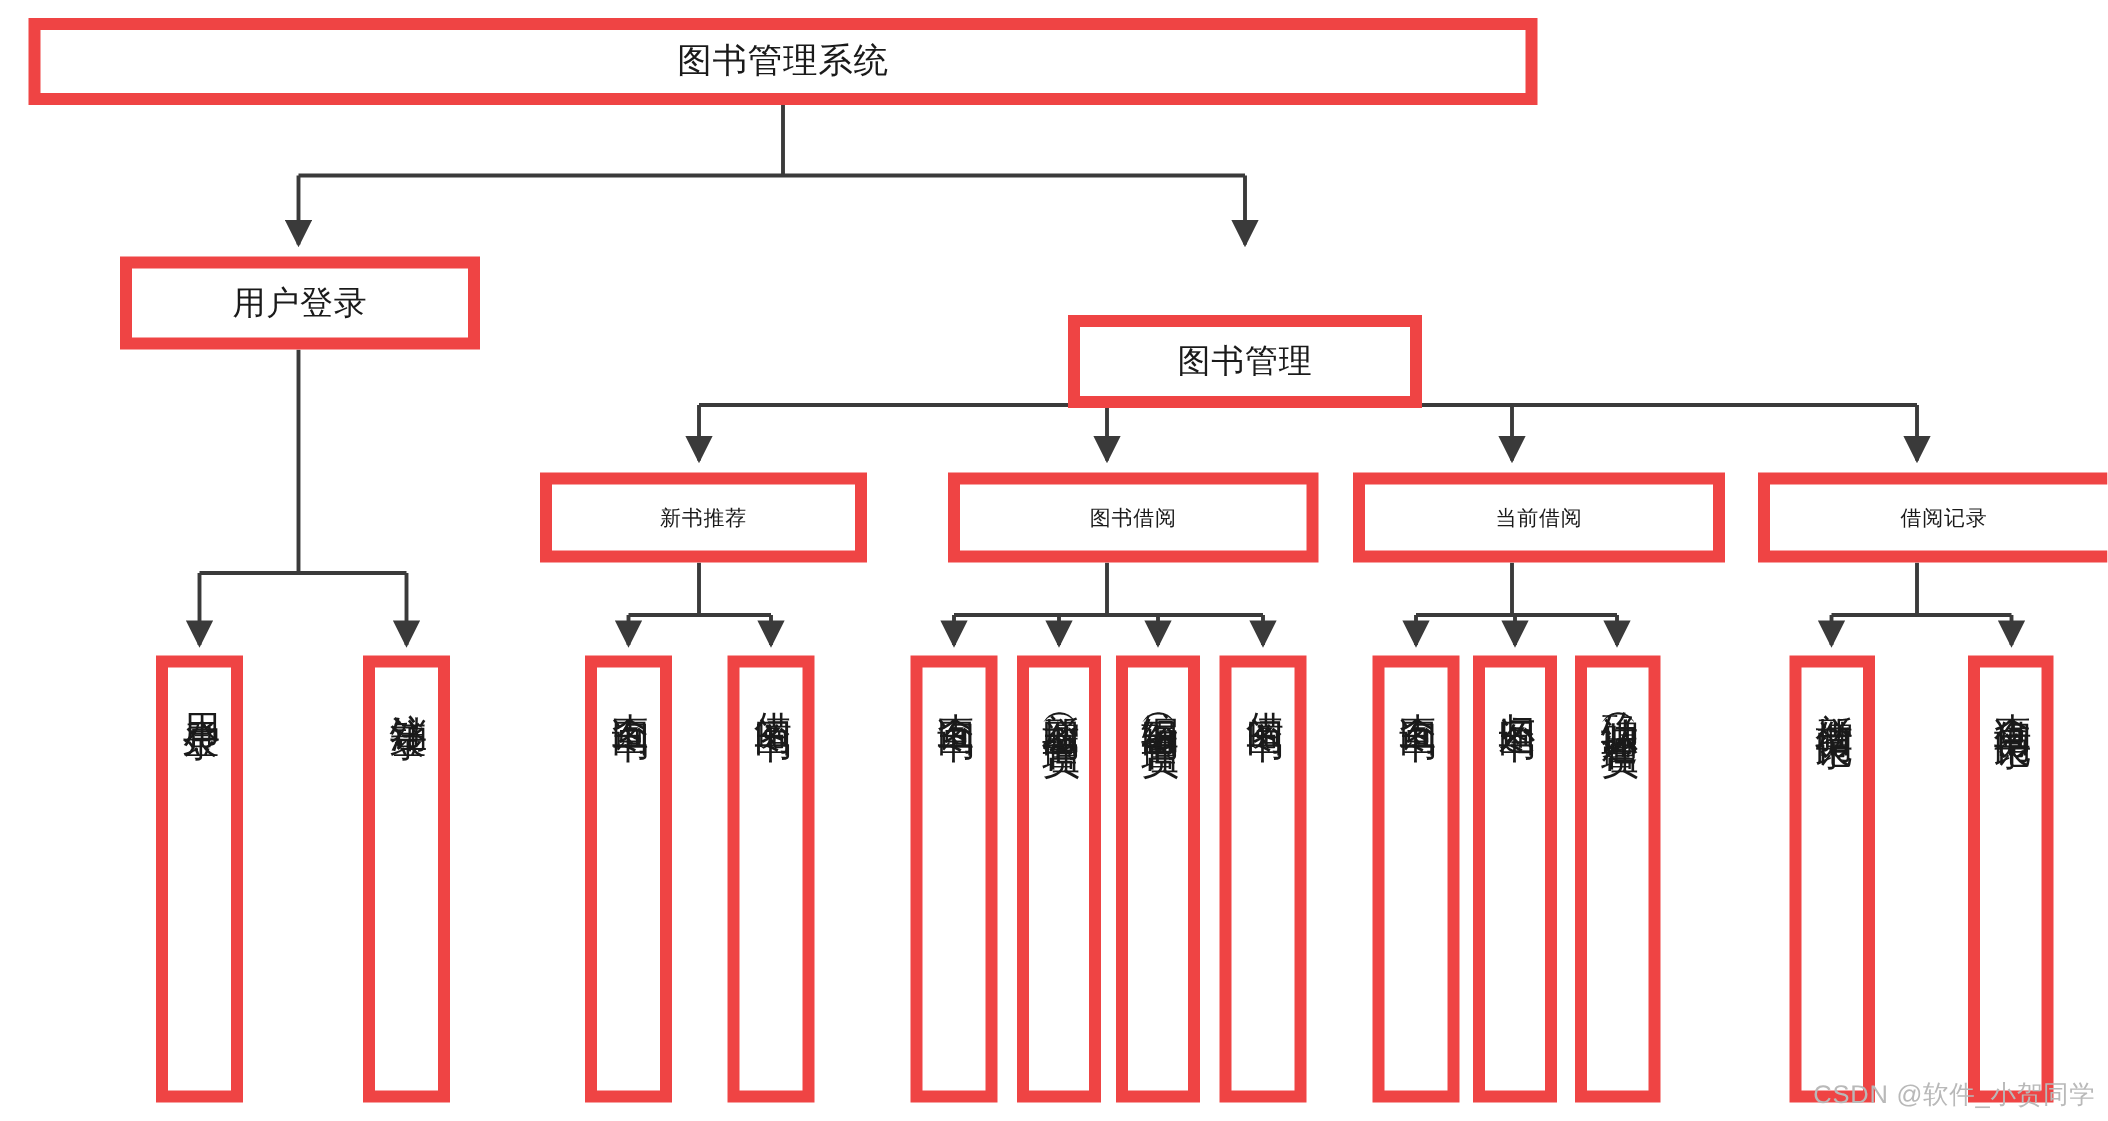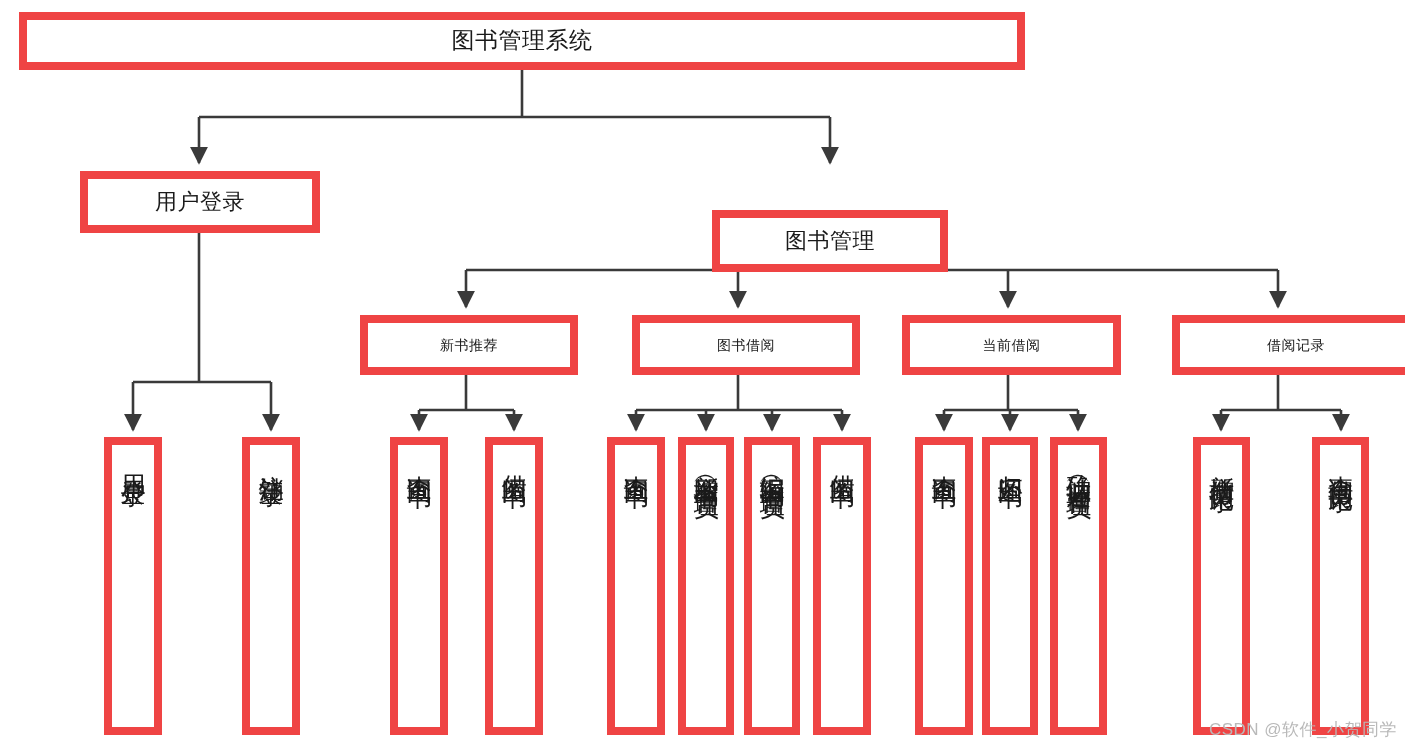--- a/index.html
+++ b/index.html
@@ -133,25 +133,25 @@
   </div>
 
   <div class="node tier-2" style="left:712px;top:171px;width:236px;height:62px;margin-top:39px;">
     <span class="node-label">图书管理</span>
   </div>
 
   <div class="node tier-3" style="left:360px;top:315px;width:218px;height:60px;">
     <span class="node-label">新书推荐</span>
   </div>
 
-  <div class="node tier-3" style="left:632px;top:315px;width:228px;height:60px;">
+  <div class="node tier-3" style="left:632px;top:315px;width:247px;height:60px;">
     <span class="node-label">图书借阅</span>
   </div>
 
-  <div class="node tier-3" style="left:902px;top:315px;width:219px;height:60px;">
+  <div class="node tier-3" style="left:902px;top:315px;width:248px;height:60px;">
     <span class="node-label">当前借阅</span>
   </div>
 
   <div class="node tier-3" style="left:1172px;top:315px;width:248px;height:60px;">
     <span class="node-label">借阅记录</span>
   </div>
 
   <div class="node leaf" style="left:104px;top:437px;width:58px;height:298px;">
     <span class="node-label">用户登录</span>
   </div>

